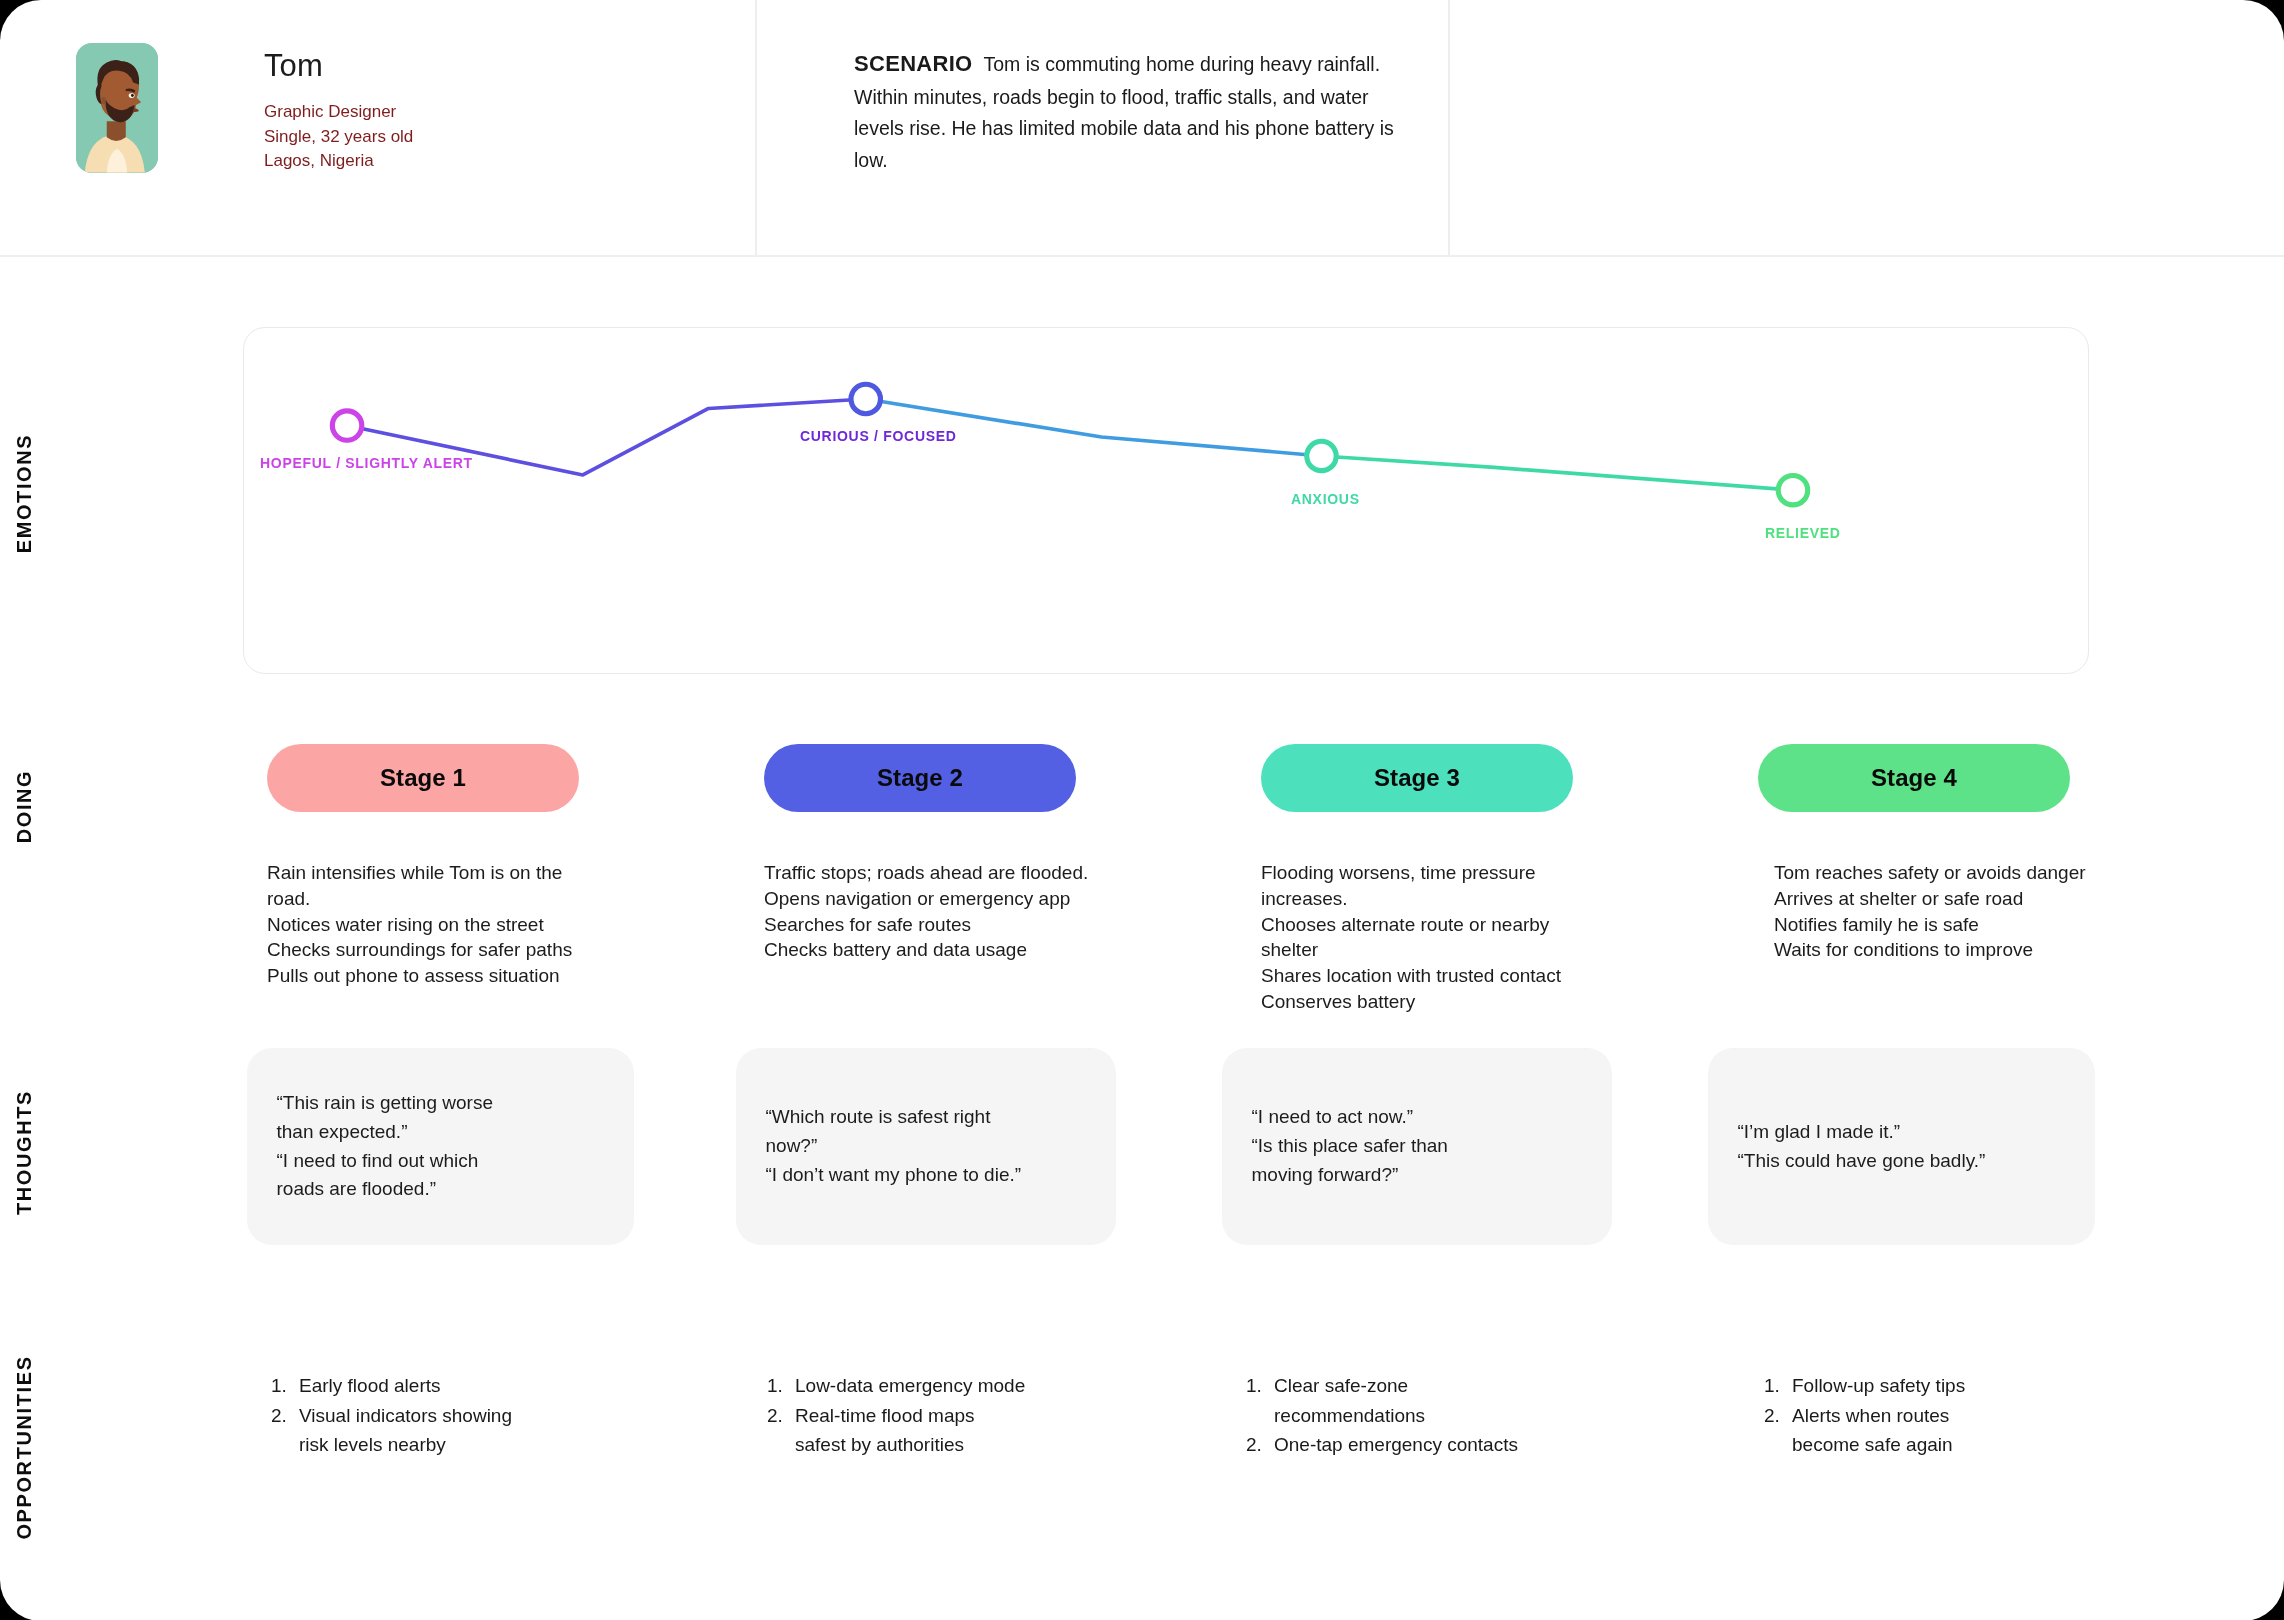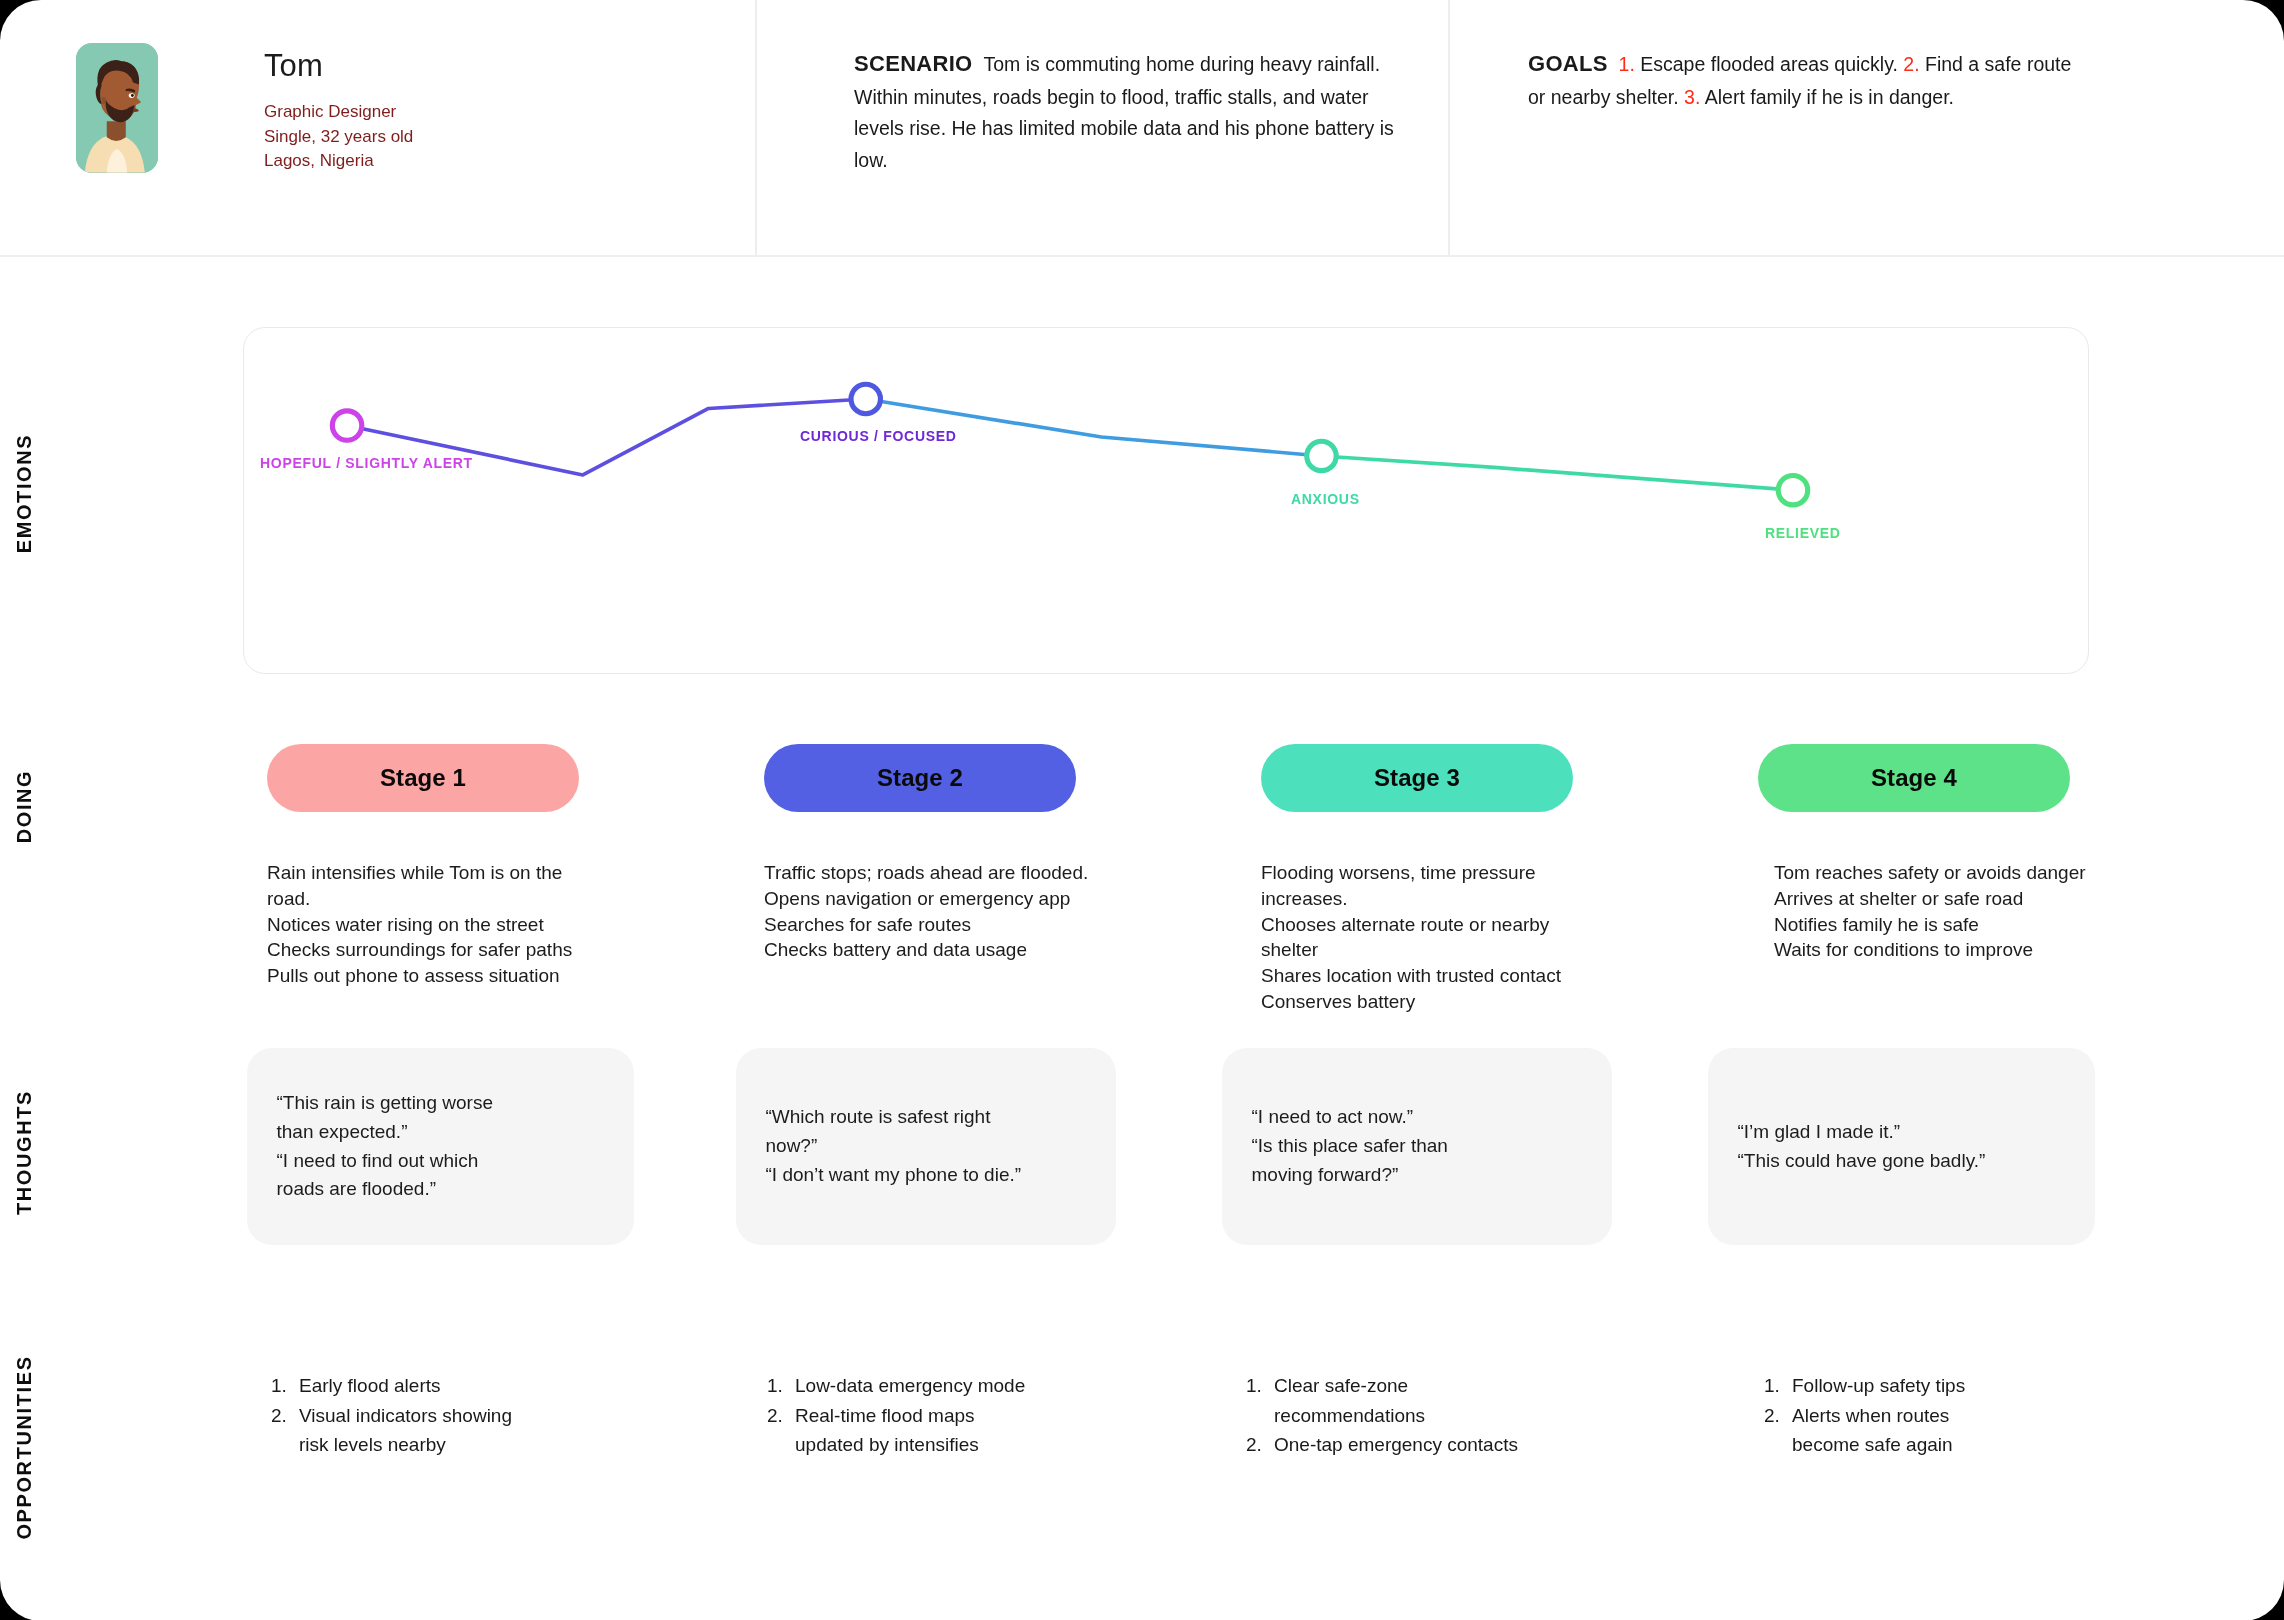--- a/index.html
+++ b/index.html
@@ -213,23 +213,20 @@
         <div class="persona-meta">Graphic Designer</div>
         <div class="persona-meta">Single, 32 years old</div>
         <div class="persona-meta">Lagos, Nigeria</div>
       </div>
     </div>
 
     <div class="hdr-block" style="left:854px; width:560px;">
       <span class="hdr-label">SCENARIO</span><span>&nbsp;&nbsp;</span><span>Tom is commuting home during heavy rainfall. Within minutes, roads begin to flood, traffic stalls, and water levels rise. He has limited mobile data and his phone battery is low.</span>
     </div>
 
-    <div class="hdr-block" style="left:1528px; width:545px;">
-      <span class="hdr-label">GOALS</span><span>&nbsp;&nbsp;</span><span id="goals-items"><span class="goal-num">1.</span><span> Escape flooded areas quickly. </span><span class="goal-num">2.</span><span> Find a safe route or nearby shelter. </span><span class="goal-num">3.</span><span> Alert family if he is in danger.</span></span>
-    </div>
   </div>
 
   <div class="row-label" style="top:482px; transform: translate(-130px,0) rotate(-90deg);">EMOTIONS</div>
   <div class="row-label" style="top:795px; transform: translate(-130px,0) rotate(-90deg);">DOING</div>
   <div class="row-label" style="top:1141px; transform: translate(-130px,0) rotate(-90deg);">THOUGHTS</div>
   <div class="row-label" style="top:1436px; transform: translate(-130px,0) rotate(-90deg);">OPPORTUNITIES</div>
 
   <div id="emotion-card">
     <svg id="emotion-svg" width="1844" height="345" viewBox="0 0 2505 468">
         <path d="M140.0 132.2 L460.3 199.3 L631.0 109.0 L844.6 96.1" fill="none" stroke="#5d4fe0" stroke-width="5" stroke-linecap="round" stroke-linejoin="round"></path>
@@ -283,21 +280,21 @@
 “I don’t want my phone to die.”</div>
       </div>
       <div class="opp-list" style="left: 767px; top: 1371px; width: 398px;">
         <div class="opp-item">
           <span class="opp-num">1.</span>
           <span class="opp-body">Low-data emergency mode</span>
         </div>
         <div class="opp-item">
           <span class="opp-num">2.</span>
           <span class="opp-body">Real-time flood maps
-updated by intensifies</span>
+safest by authorities</span>
         </div>
       </div>
       <div class="stage-pill" style="left: 1261px; top: 744px; width: 312px; background: rgb(77, 224, 189);">Stage 3</div>
       <div class="doing-text" style="left: 1261px; top: 860px; width: 412px;">Flooding worsens, time pressure
 increases.
 Chooses alternate route or nearby
 shelter
 Shares location with trusted contact
 Conserves battery</div>
       <div class="thought-card" style="left: 1222px; top: 1048px; width: 390px; height: 197px;">

